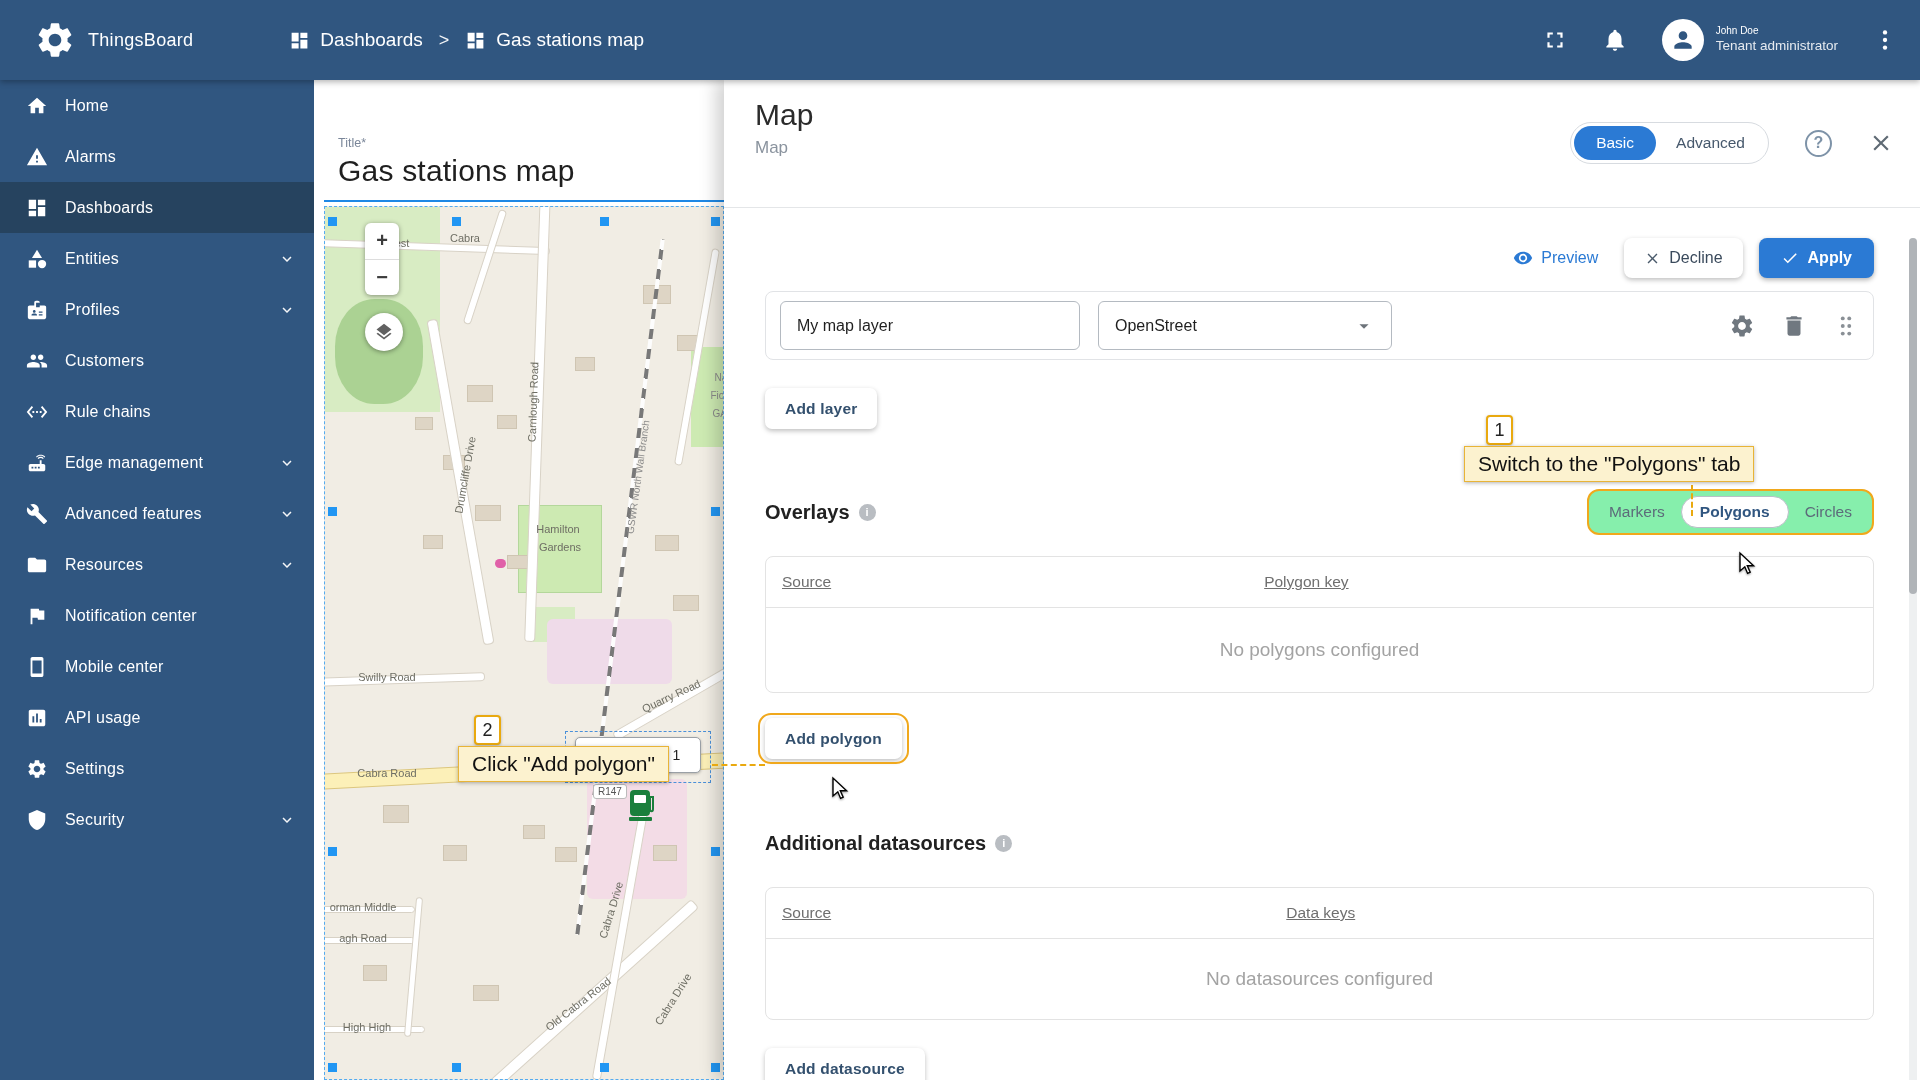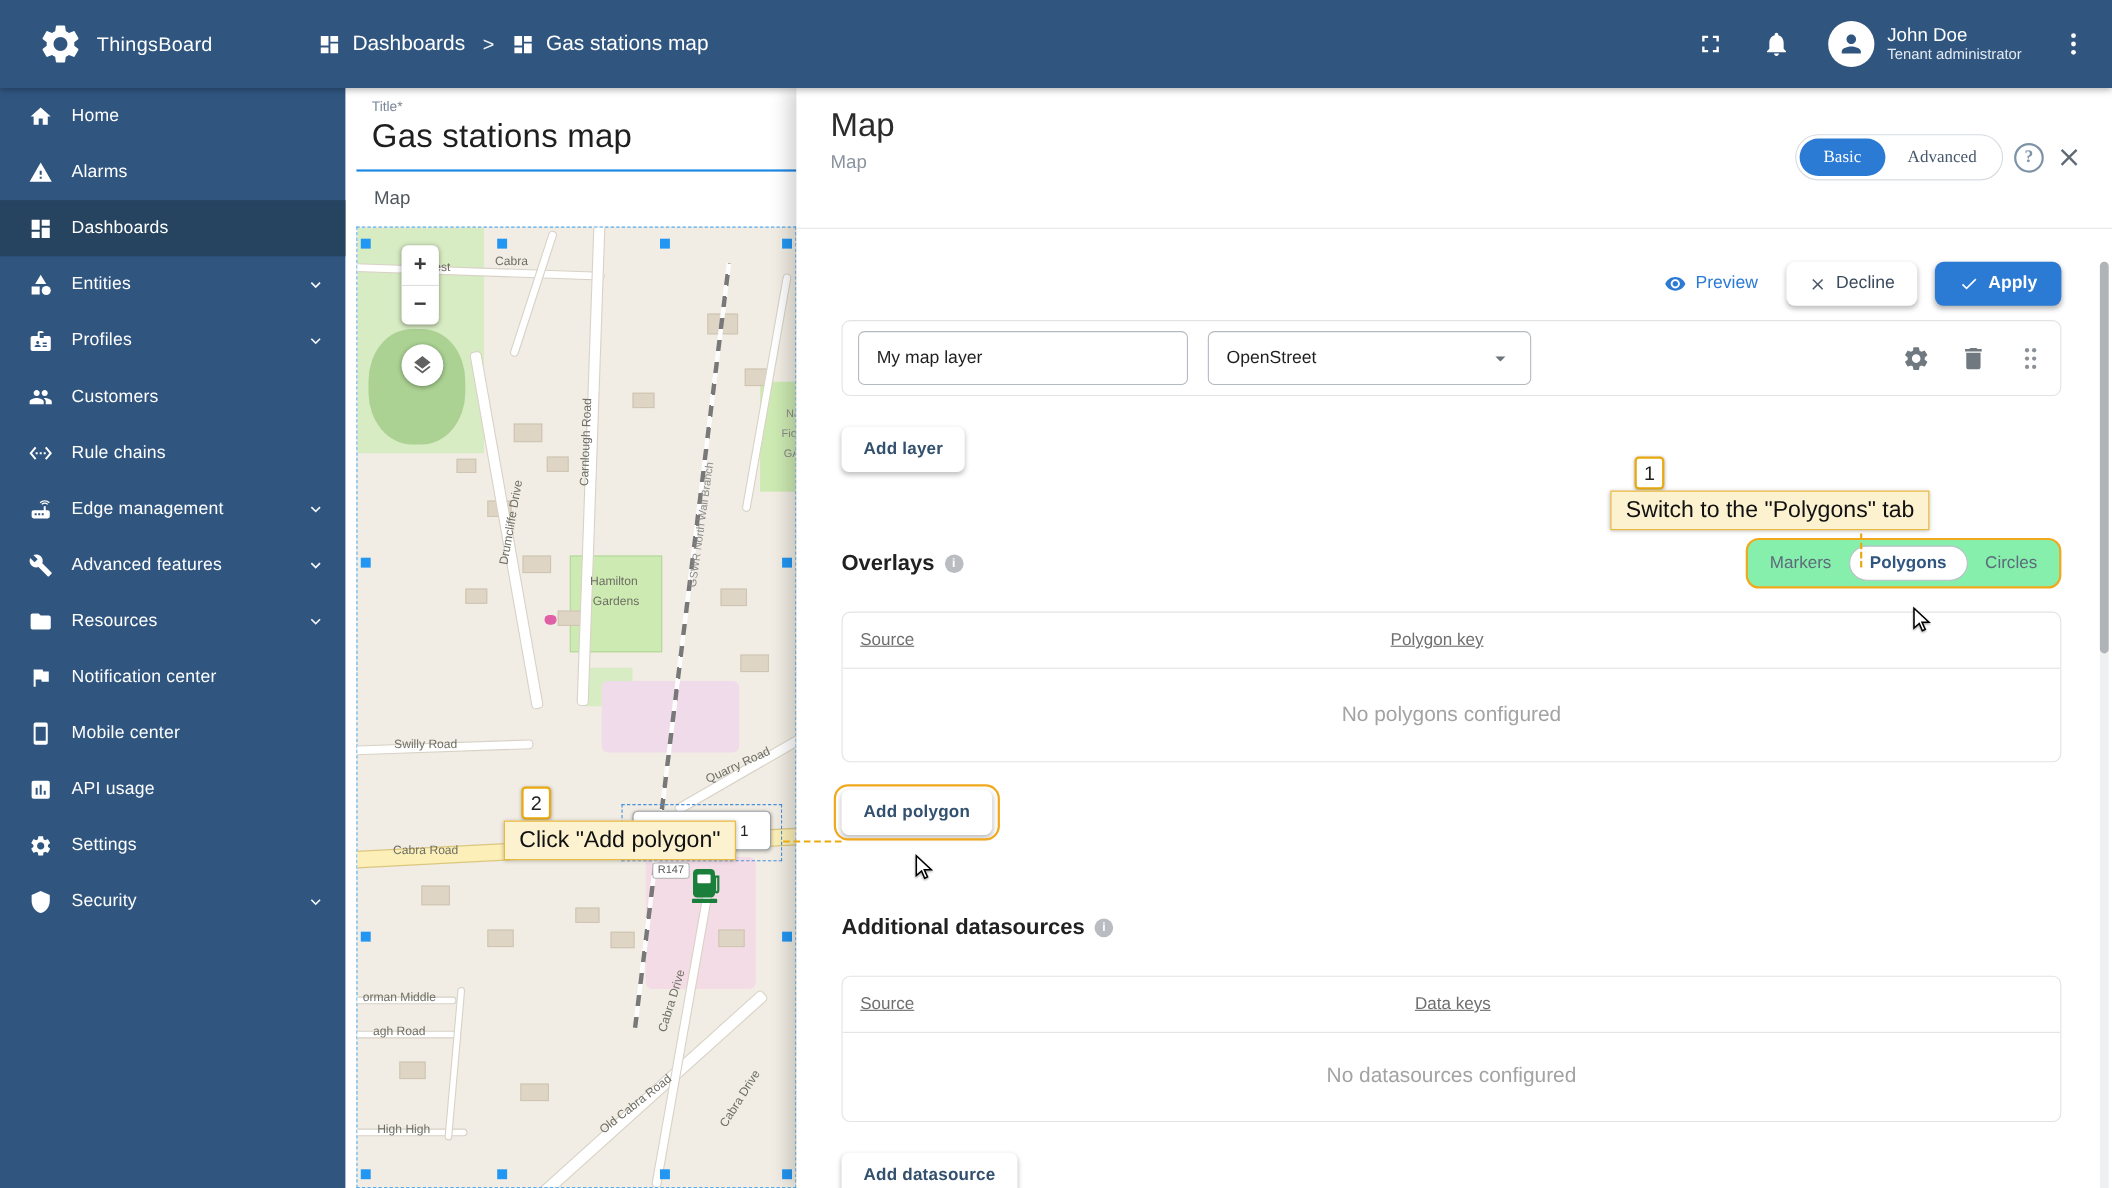--- a/index.html
+++ b/index.html
@@ -13,35 +13,35 @@
   .logo .appname { font-size:18px; font-weight:500; letter-spacing:.3px; }
   .crumbs { display:flex; align-items:center; gap:12px; margin-left:96px; font-size:19px; }
   .crumbs svg { width:21px; height:21px; fill:#fff; }
   .crumb { display:flex; align-items:center; gap:10px; }
   .crumb-sep { font-size:18px; opacity:.95; margin:0 4px; }
   .topbar .spacer { flex:1; }
   .top-icon { width:26px; height:26px; fill:#fff; margin-left:34px; cursor:pointer; }
   .avatar { width:42px; height:42px; border-radius:50%; background:#fff; display:flex; align-items:center; justify-content:center; margin-left:34px; }
   .avatar svg { width:26px; height:26px; fill:#305680; }
   .userblock { margin-left:12px; line-height:1.25; }
-  .userblock .uname { font-size:17px; }
+  .userblock .uname { font-size:10px; }
   .userblock .urole { font-size:13.5px; color:rgba(255,255,255,.88); }
   .kebab { margin-left:34px; margin-right:22px; }
 
   
   .sidebar { position:absolute; top:80px; left:0; width:314px; bottom:0; background:#305680; z-index:10; }
   .nav-item { height:51px; display:flex; align-items:center; padding:0 18px 0 26px; color:#fff; cursor:pointer; }
   .nav-item.active { background:#26435f; }
   .nico { width:22px; height:22px; fill:#fff; flex:0 0 22px; }
   .nlabel { font-size:16px; font-weight:500; margin-left:17px; letter-spacing:.2px; }
   .nchev { width:18px; height:18px; fill:#fff; margin-left:auto; opacity:.95; }
 
   
   .mapcol { position:absolute; left:314px; top:80px; width:410px; bottom:0; background:#fff; z-index:1; }
-  .t-label { font-size:12.5px; color:#7a8699; padding:10px 0 0 24px; }
+  .t-label { font-size:12.5px; color:#7a8699; padding:10px 0 0 24px;margin-top:46px; }
   .t-value { font-size:30px; font-weight:500; color:#1f1f1f; padding:4px 0 0 24px; letter-spacing:.2px; }
   .t-underline { height:2px; background:#1e88e5; margin:12px 0 0 10px; }
   .w-title { font-size:17px; font-weight:500; color:#50575e; padding:14px 0 0 26px; }
   .map-content { position:absolute; left:10px; right:0; top:126px; bottom:0; background:#f1ede4; overflow:hidden; border:1px dashed rgba(33,150,243,.75); }
   .road { position:absolute; background:#fff; border:1px solid #d8d2c6; border-radius:4px; }
   .yroad { position:absolute; background:#fcf0b8; border:1px solid #dcc67e; border-radius:4px; }
   .rail { position:absolute; width:4px; background:repeating-linear-gradient(0deg,#787878 0 10px,#fdfdfd 10px 20px); }
   .gpatch { position:absolute; background:#d8ecc3; }
   .gblob { position:absolute; background:#abd293; border-radius:45%; }
   .ppatch { position:absolute; background:#f3dce6; border-radius:6px; }
@@ -58,21 +58,21 @@
   .station-tip { position:absolute; left:250px; top:530px; width:126px; height:36px; background:#fff; border:1px solid #9aa0a6; border-radius:5px; box-shadow:0 1px 3px rgba(0,0,0,.25); display:flex; align-items:center; justify-content:center; font-size:14px; color:#222; z-index:5; }
   .pump { position:absolute; left:304px; top:582px; z-index:5; }
   .roadref { position:absolute; left:268px; top:577px; background:#fff; border:1px solid #bbb; border-radius:3px; font-size:10px; color:#555; padding:1px 4px; z-index:4; }
 
   
   .panel { position:absolute; left:724px; top:80px; right:0; bottom:0; background:#fff; z-index:12; box-shadow:-8px 0 16px rgba(0,0,0,.18); }
   .panel-header { position:relative; height:128px; border-bottom:1px solid #e4e6e8; }
   .p-titles { position:absolute; left:31px; top:18px; }
   .p-title { font-size:30px; font-weight:500; color:#2b2b2b; }
   .p-sub { font-size:17px; color:#8a939e; margin-top:6px; }
-  .p-controls { position:absolute; right:26px; top:42px; display:flex; align-items:center; gap:10px;font-family:Liberation Serif, serif; }
+  .p-controls { position:absolute; right:26px; top:42px; display:flex; align-items:center; gap:36px; }
   .mode-toggle { display:flex; align-items:center; border:1px solid #d7dbe0; border-radius:22px; padding:3px; background:#fff; }
   .mode-basic { background:#2b7ad4; color:#fff; border-radius:18px; padding:8px 22px; font-size:15.5px; font-weight:500; cursor:pointer; }
   .mode-adv { color:#46586c; padding:8px 20px; font-size:15.5px; font-weight:500; cursor:pointer; }
   .help-circle { width:27px; height:27px; border-radius:50%; border:2.5px solid #7e93a8; color:#7e93a8; font-size:16px; font-weight:700; display:flex; align-items:center; justify-content:center; cursor:pointer; }
   .close-x { width:26px; height:26px; fill:#5f6a74; cursor:pointer; }
 
   .panel-body { position:relative; padding:0 46px 0 41px; height:872px; }
   .toolbar-row { margin-top:30px; display:flex; justify-content:flex-end; align-items:center; gap:16px; }
   .text-btn { display:flex; align-items:center; gap:8px; color:#2b7ad4; font-size:16px; font-weight:500; cursor:pointer; padding:0 10px; height:40px; }
   .text-btn svg { width:20px; height:20px; fill:#2b7ad4; }

